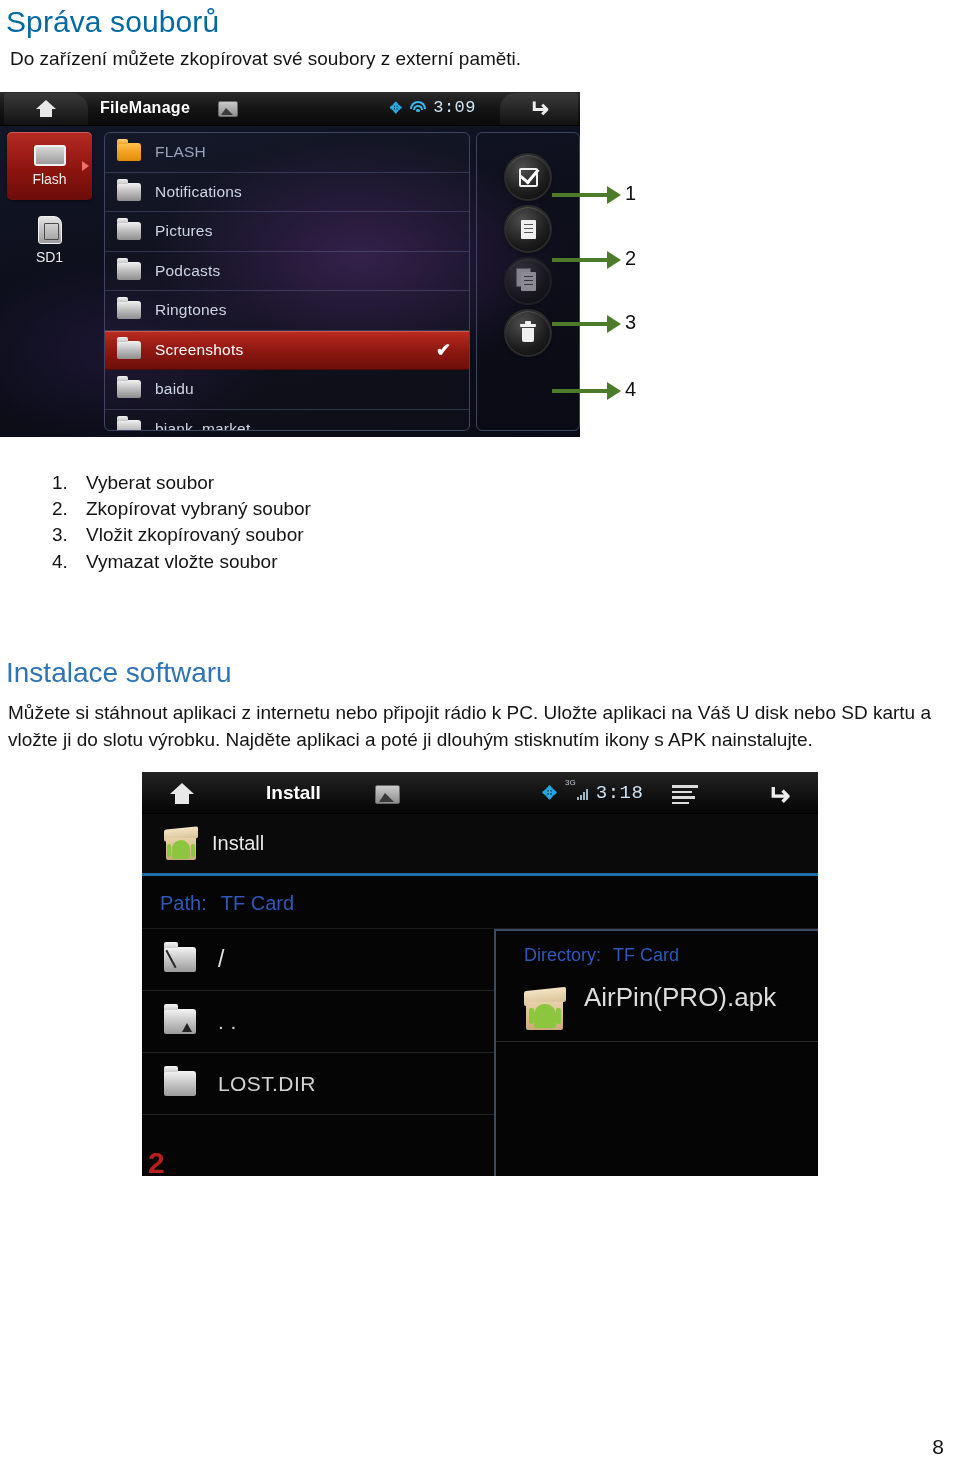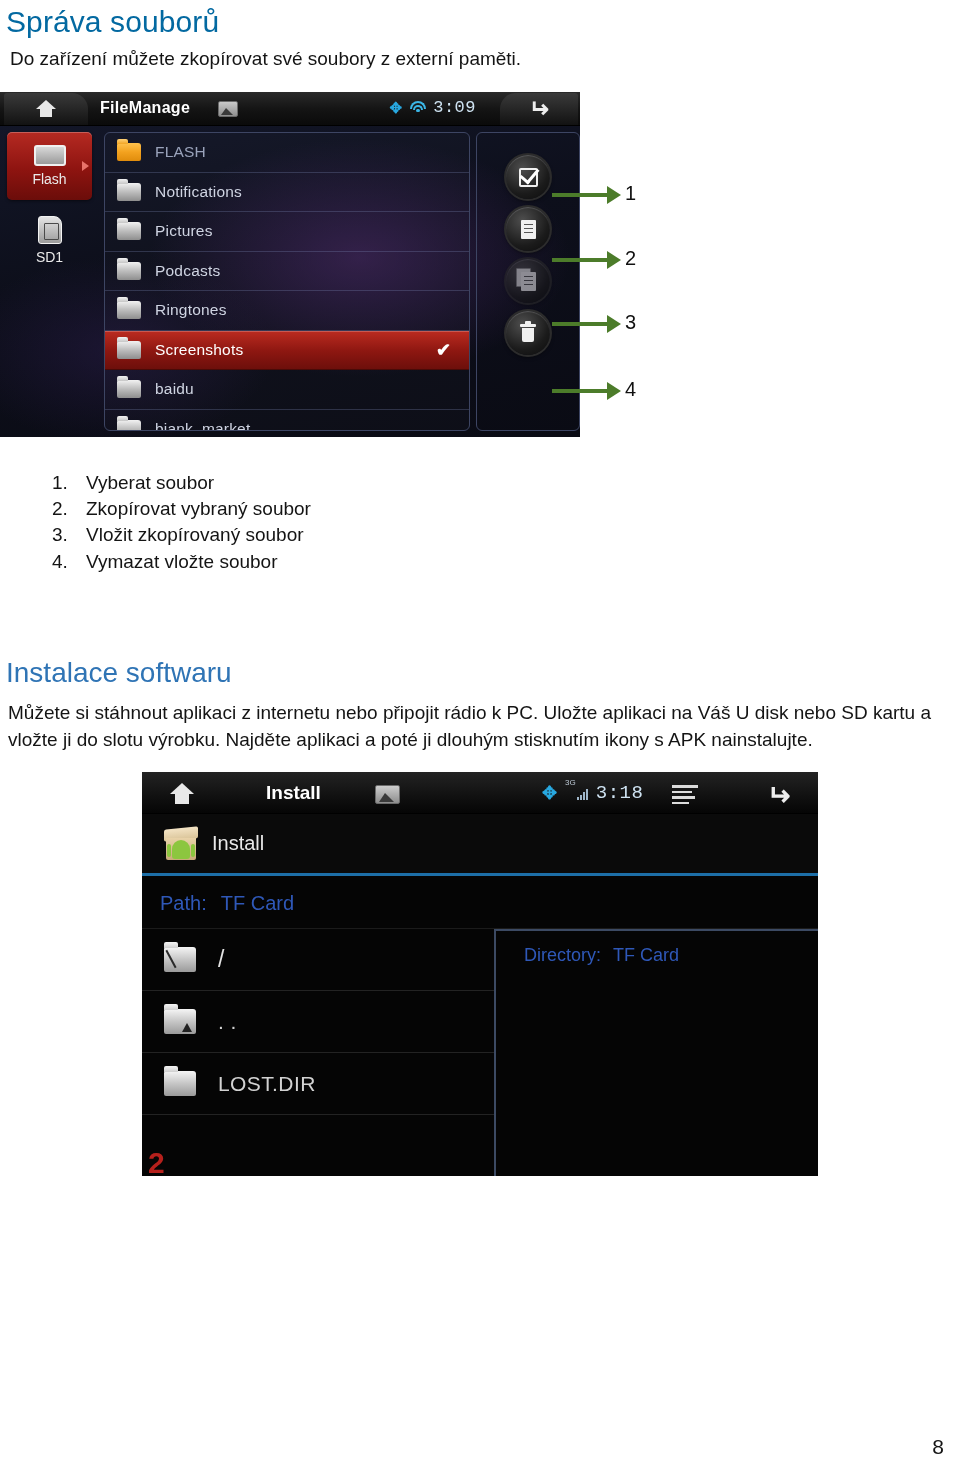--- a/index.html
+++ b/index.html
@@ -592,20 +592,28 @@
         <span class="fr-ico"></span>
         <span class="fr-name">LOST.DIR</span>
       </div>
     </div>
 
     <div class="browser-right">
       <div class="dir-row">
         <span class="dir-key">Directory:</span>
         <span class="dir-val">TF Card</span>
       </div>
+      <div class="apk-item">
+        <span class="apk-box">
+          <span class="lid"></span>
+            <span class="body"></span>
+            <span class="droid"></span>
+        </span>
+        <span class="apk-name">AirPin(PRO).apk</span>
+      </div>
     </div>
 
     <div class="watermark2">2</div>
   </div>
 
   <div class="page-number">8</div>
 
 </div>
 
 </body></html>

